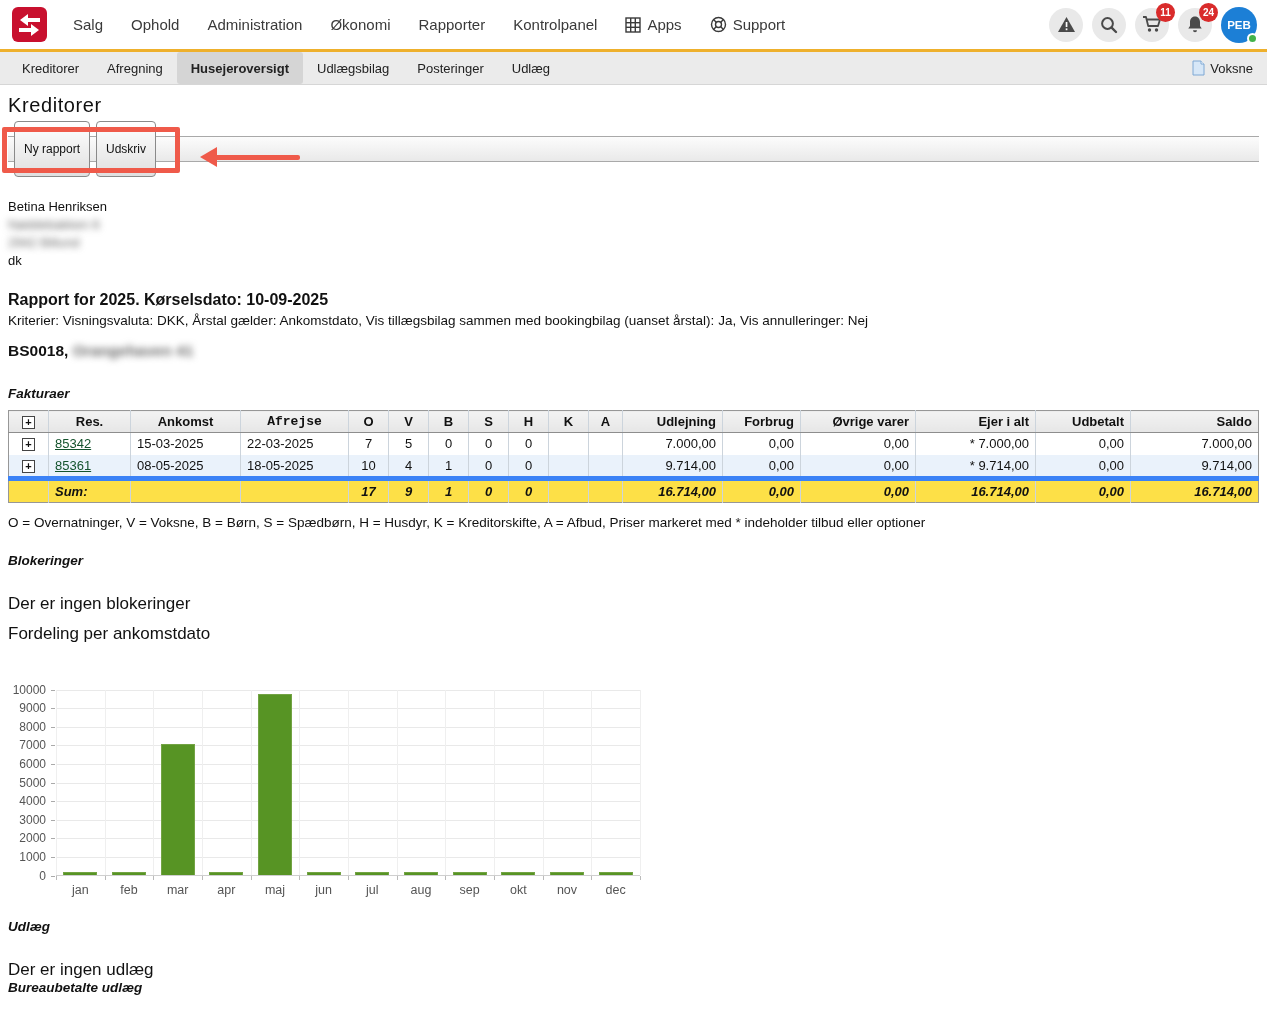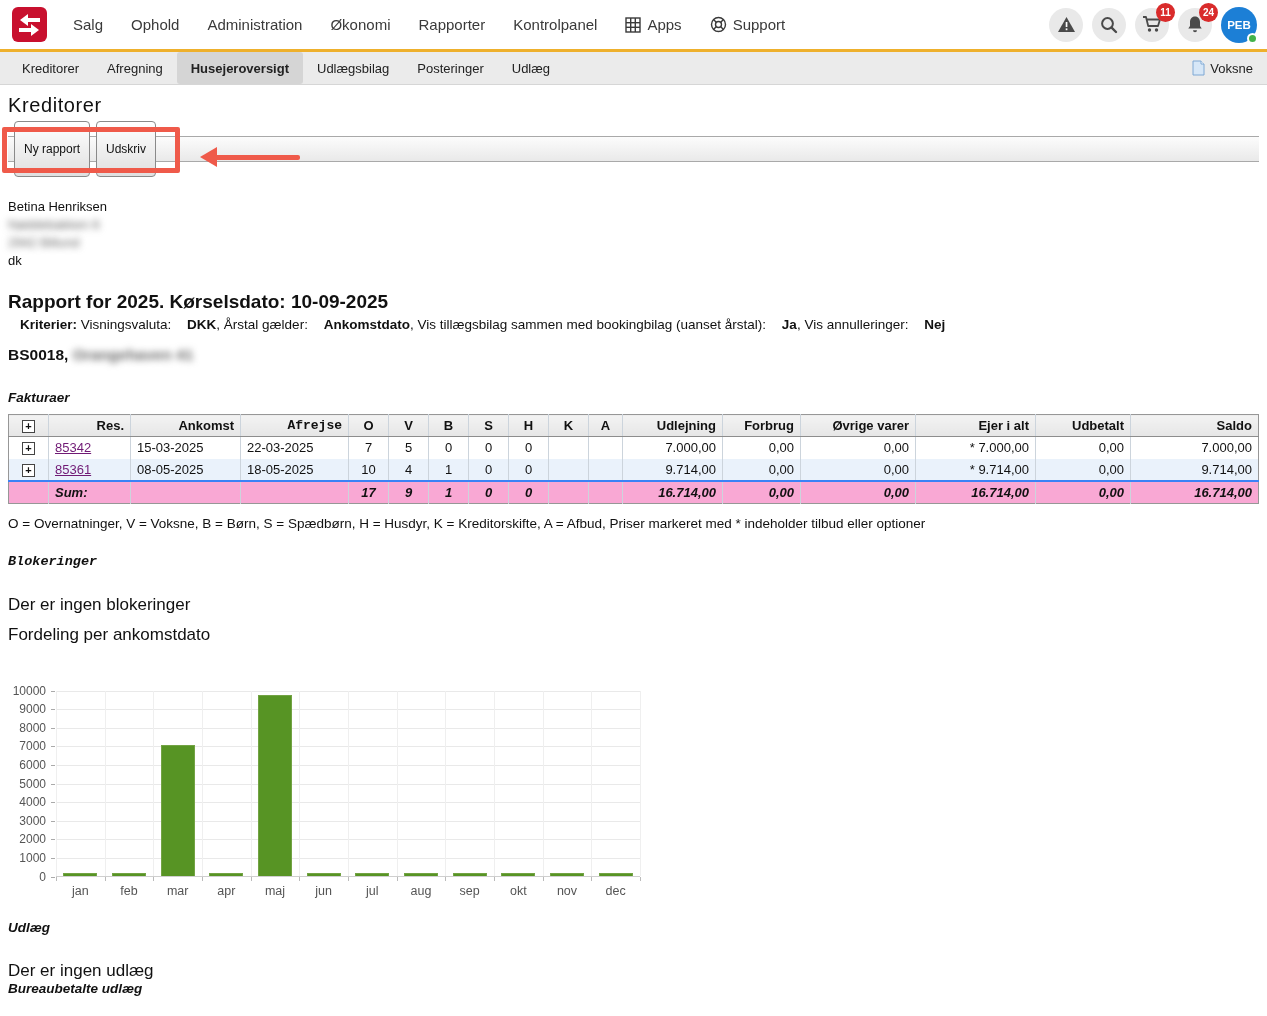--- a/index.html
+++ b/index.html
@@ -30,42 +30,42 @@
   .toolbar { position:absolute; left:0; right:0; top:0; height:26px; background:linear-gradient(#fcfcfc,#e9e9e9); border-top:1px solid #a9a9a9; border-bottom:1px solid #a9a9a9; display:flex; align-items:center; padding-left:6px; }
   .btn { font-family:inherit; font-size:12px; color:#111; background:linear-gradient(#ffffff,#e0e0e0); border:1px solid #8a8a8a; border-radius:4px; padding:20px 9px; margin-right:6px; cursor:pointer; }
   .annot-box { position:absolute; left:-6px; top:-9px; width:178px; height:46px; border:5px solid #ef5a4a; border-radius:2px; pointer-events:none; z-index:3; }
   .annot-arrow { position:absolute; left:192px; top:10px; width:103px; height:22px; pointer-events:none; z-index:3; }
   .annot-arrow .shaft { position:absolute; left:14px; top:9px; width:86px; height:4.5px; background:#ef5a4a; border-radius:2px; }
   .annot-arrow .head { position:absolute; left:0; top:1px; width:0; height:0; border-top:10px solid transparent; border-bottom:10px solid transparent; border-right:17px solid #ef5a4a; }
 
   .recipient { margin-top:36px; font-size:13px; line-height:18px; }
   .redacted { filter:blur(3.5px); color:#666; user-select:none; }
 
-  .report-heading { margin-top:21px; font-size:19px; font-weight:bold; }
+  .report-heading { margin-top:21px; font-size:16px; font-weight:bold; }
   .criteria { margin-top:4px; font-size:13.5px; }
-  .criteria b { font-weight:bold;margin-left:12px; }
+  .criteria b { font-weight:normal; }
   .property-heading { margin-top:14px; font-size:15.5px; font-weight:bold; }
   .section-heading { font-size:13.5px; font-weight:bold; font-style:italic; }
   .plain-line { font-size:17px; }
 
   
   table.fak { border-collapse:collapse; width:1251px; margin-top:9px; font-size:13px; border:1px solid #979797; }
   table.fak th, table.fak td { border-left:1px solid #ccd4dc; padding:3px 6px; height:22px; white-space:nowrap; }
   table.fak th:first-child, table.fak td:first-child { border-left:none; }
-  table.fak thead th { background:linear-gradient(#f3f3f3,#e6e6e6); border-bottom:1px solid #8d8d8d; font-weight:bold; text-align:right; }
+  table.fak thead th { background:linear-gradient(#f3f3f3,#e6e6e6); border-bottom:1px solid #8d8d8d; font-weight:bold; text-align:center; }
   table.fak .c { text-align:center; }
   table.fak .r { text-align:right; }
   table.fak tr.row-alt td { background:#eaf2fb; }
-  table.fak tr.sumrow td { background:#f9a8d4; border-top:2px solid #3b82f6; font-weight:bold; font-style:italic; }
-  a.reslink { color:#701a75; text-decoration:underline; }
+  table.fak tr.sumrow td { background:#fde047; border-top:5px solid #3b82f6; font-weight:bold; font-style:italic; }
+  a.reslink { color:#14532d; text-decoration:underline; }
   .expander { display:inline-flex; width:13px; height:13px; border:1px solid #444; background:#fff; align-items:center; justify-content:center; font-size:11px; line-height:11px; font-weight:bold; color:#111; cursor:pointer; }
 
   .legend-line { margin-top:12px; font-size:13.5px; }
   .mt26 { margin-top:26px; }
-  .mt23 { margin-top:23px;font-family:Liberation Mono, monospace; }
+  .mt23 { margin-top:23px; }
 
   
   .chart { position:relative; width:640px; height:225px; margin-top:34px; }
   .chart .plot { position:absolute; left:48px; top:12px; width:584px; height:186px; border-bottom:1px solid #cfcfcf; }
   .gridline-h { position:absolute; left:0; width:100%; height:1px; background:#e9e9e9; }
   .gridline-v { position:absolute; top:0; width:1px; height:100%; background:#efefef; }
   .ylabel { position:absolute; width:38px; text-align:right; font-size:12px; color:#555; }
   .ytick { position:absolute; width:4px; height:1px; background:#aaa; }
   .xtick { position:absolute; width:1px; height:4px; background:#bbb; }
   .xlabel { position:absolute; width:48px; text-align:center; font-size:12.5px; color:#555; }

